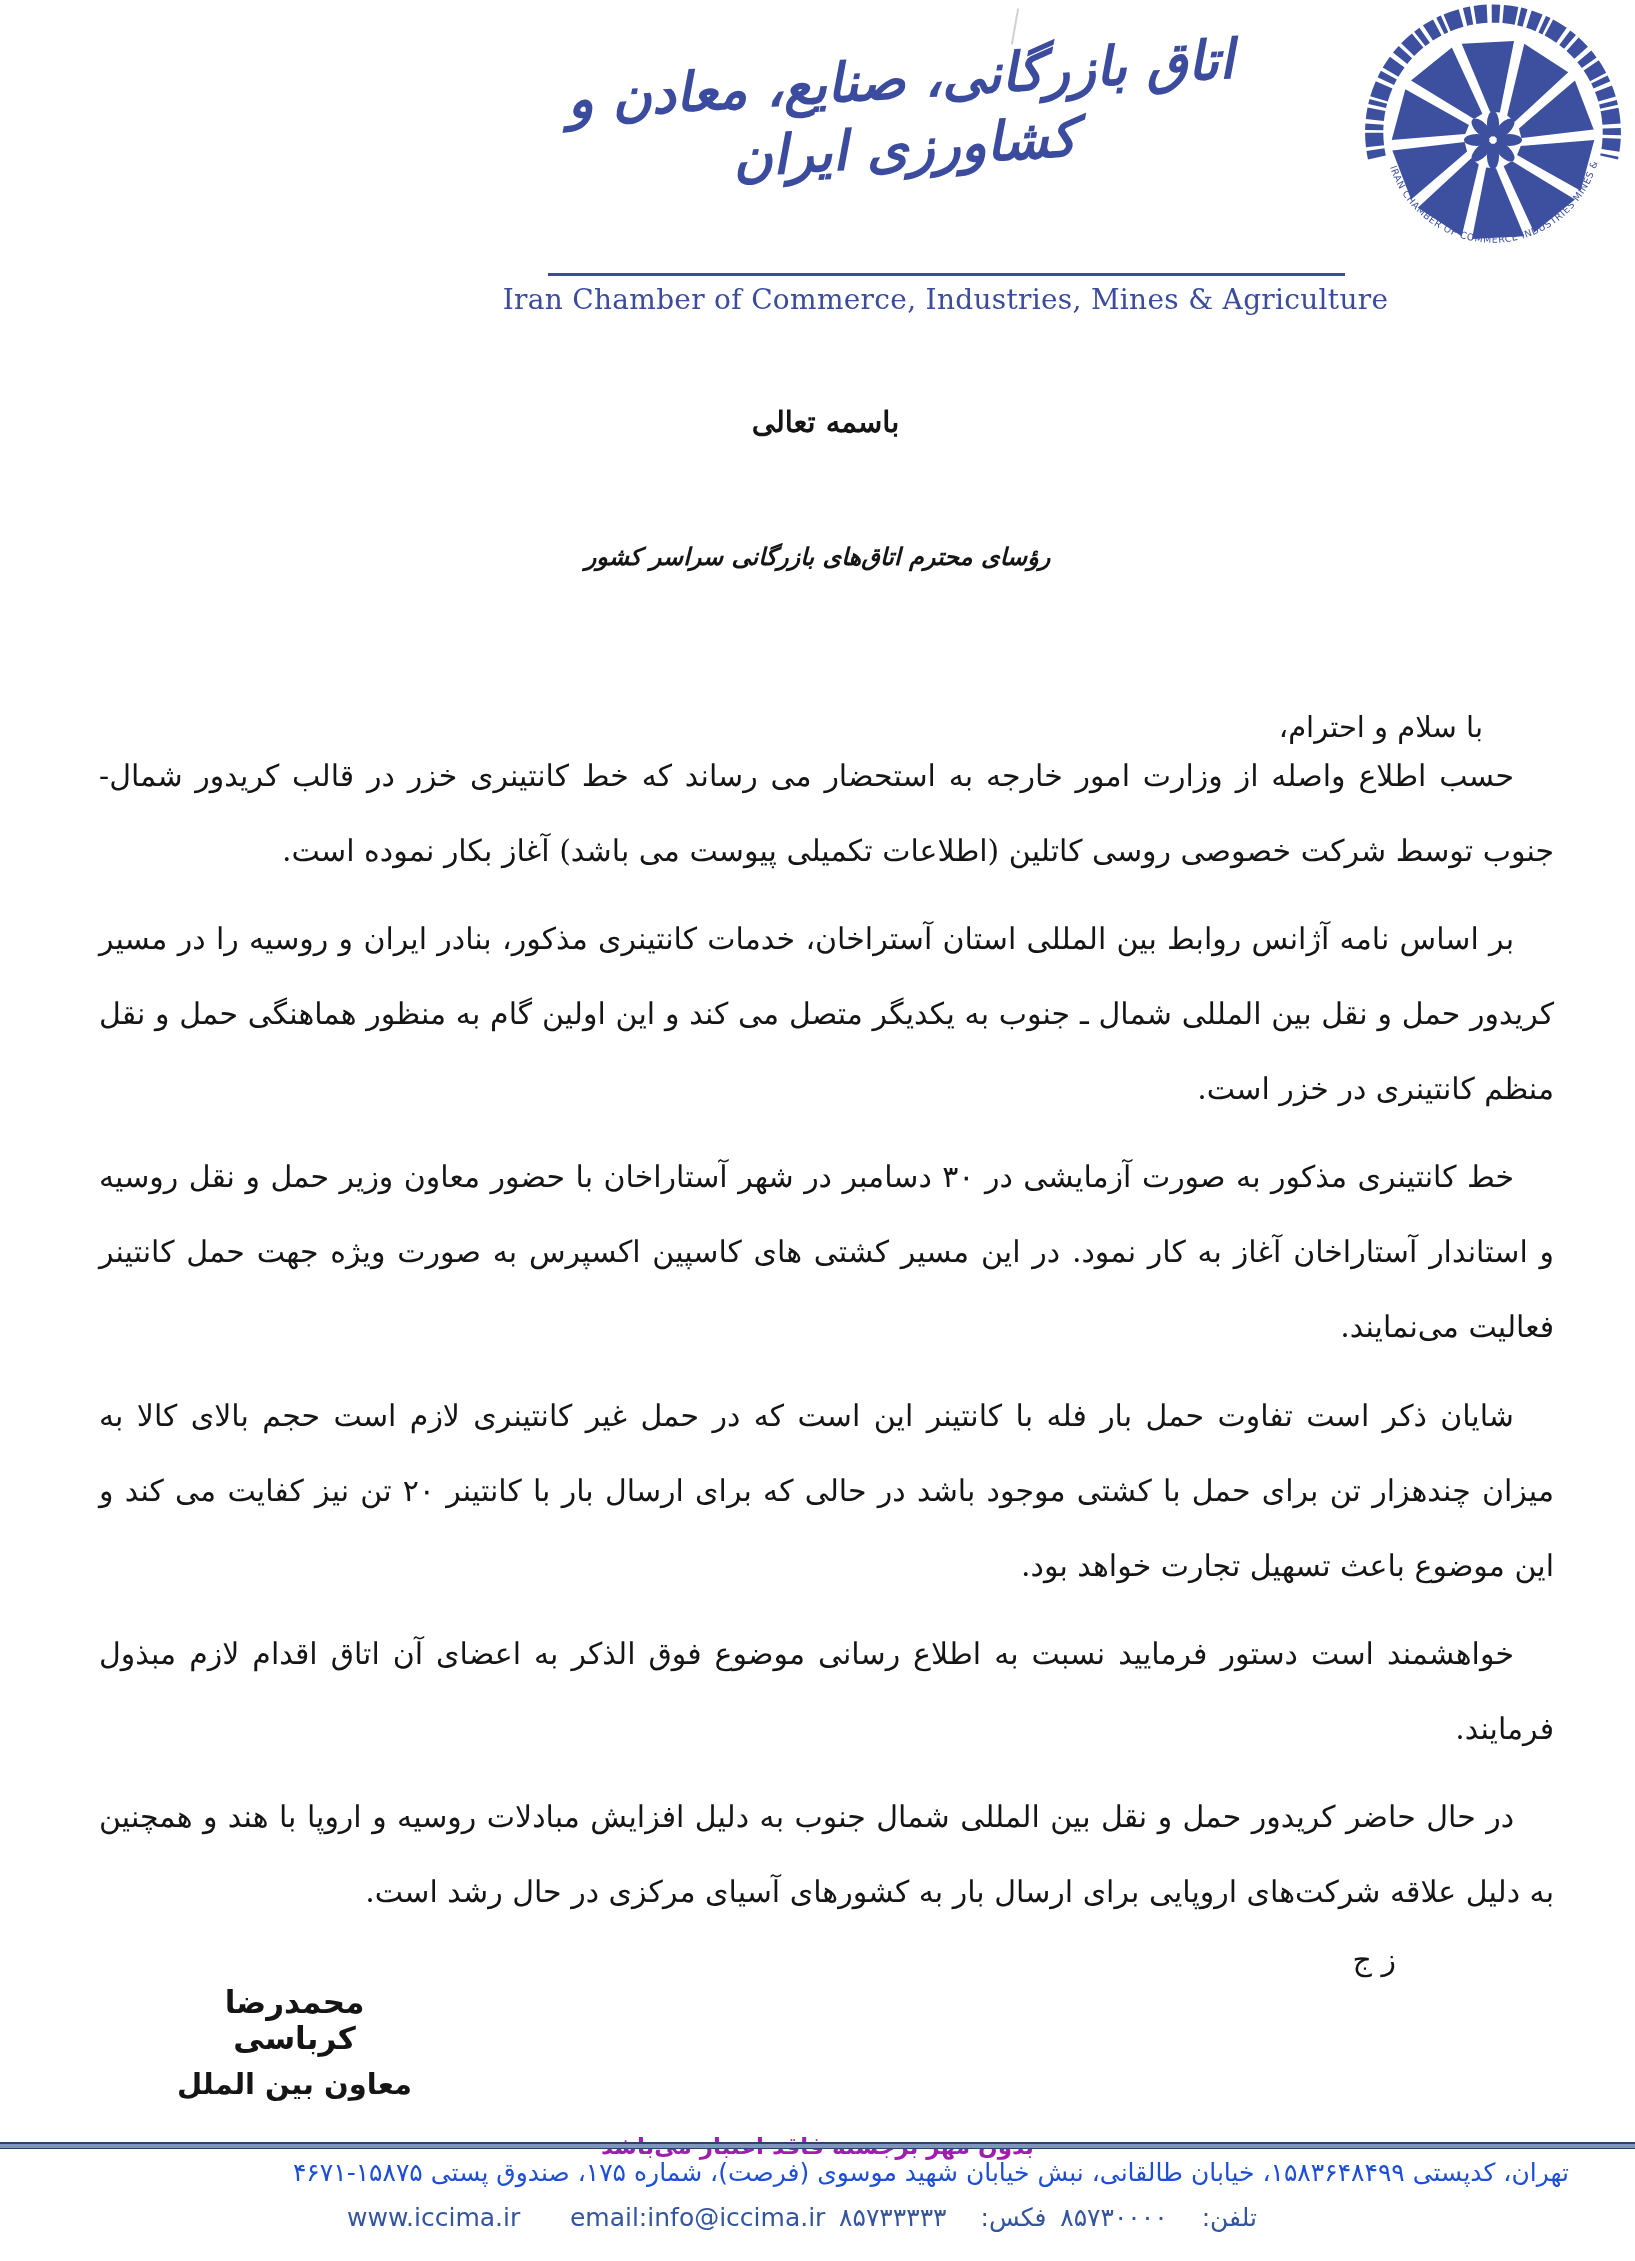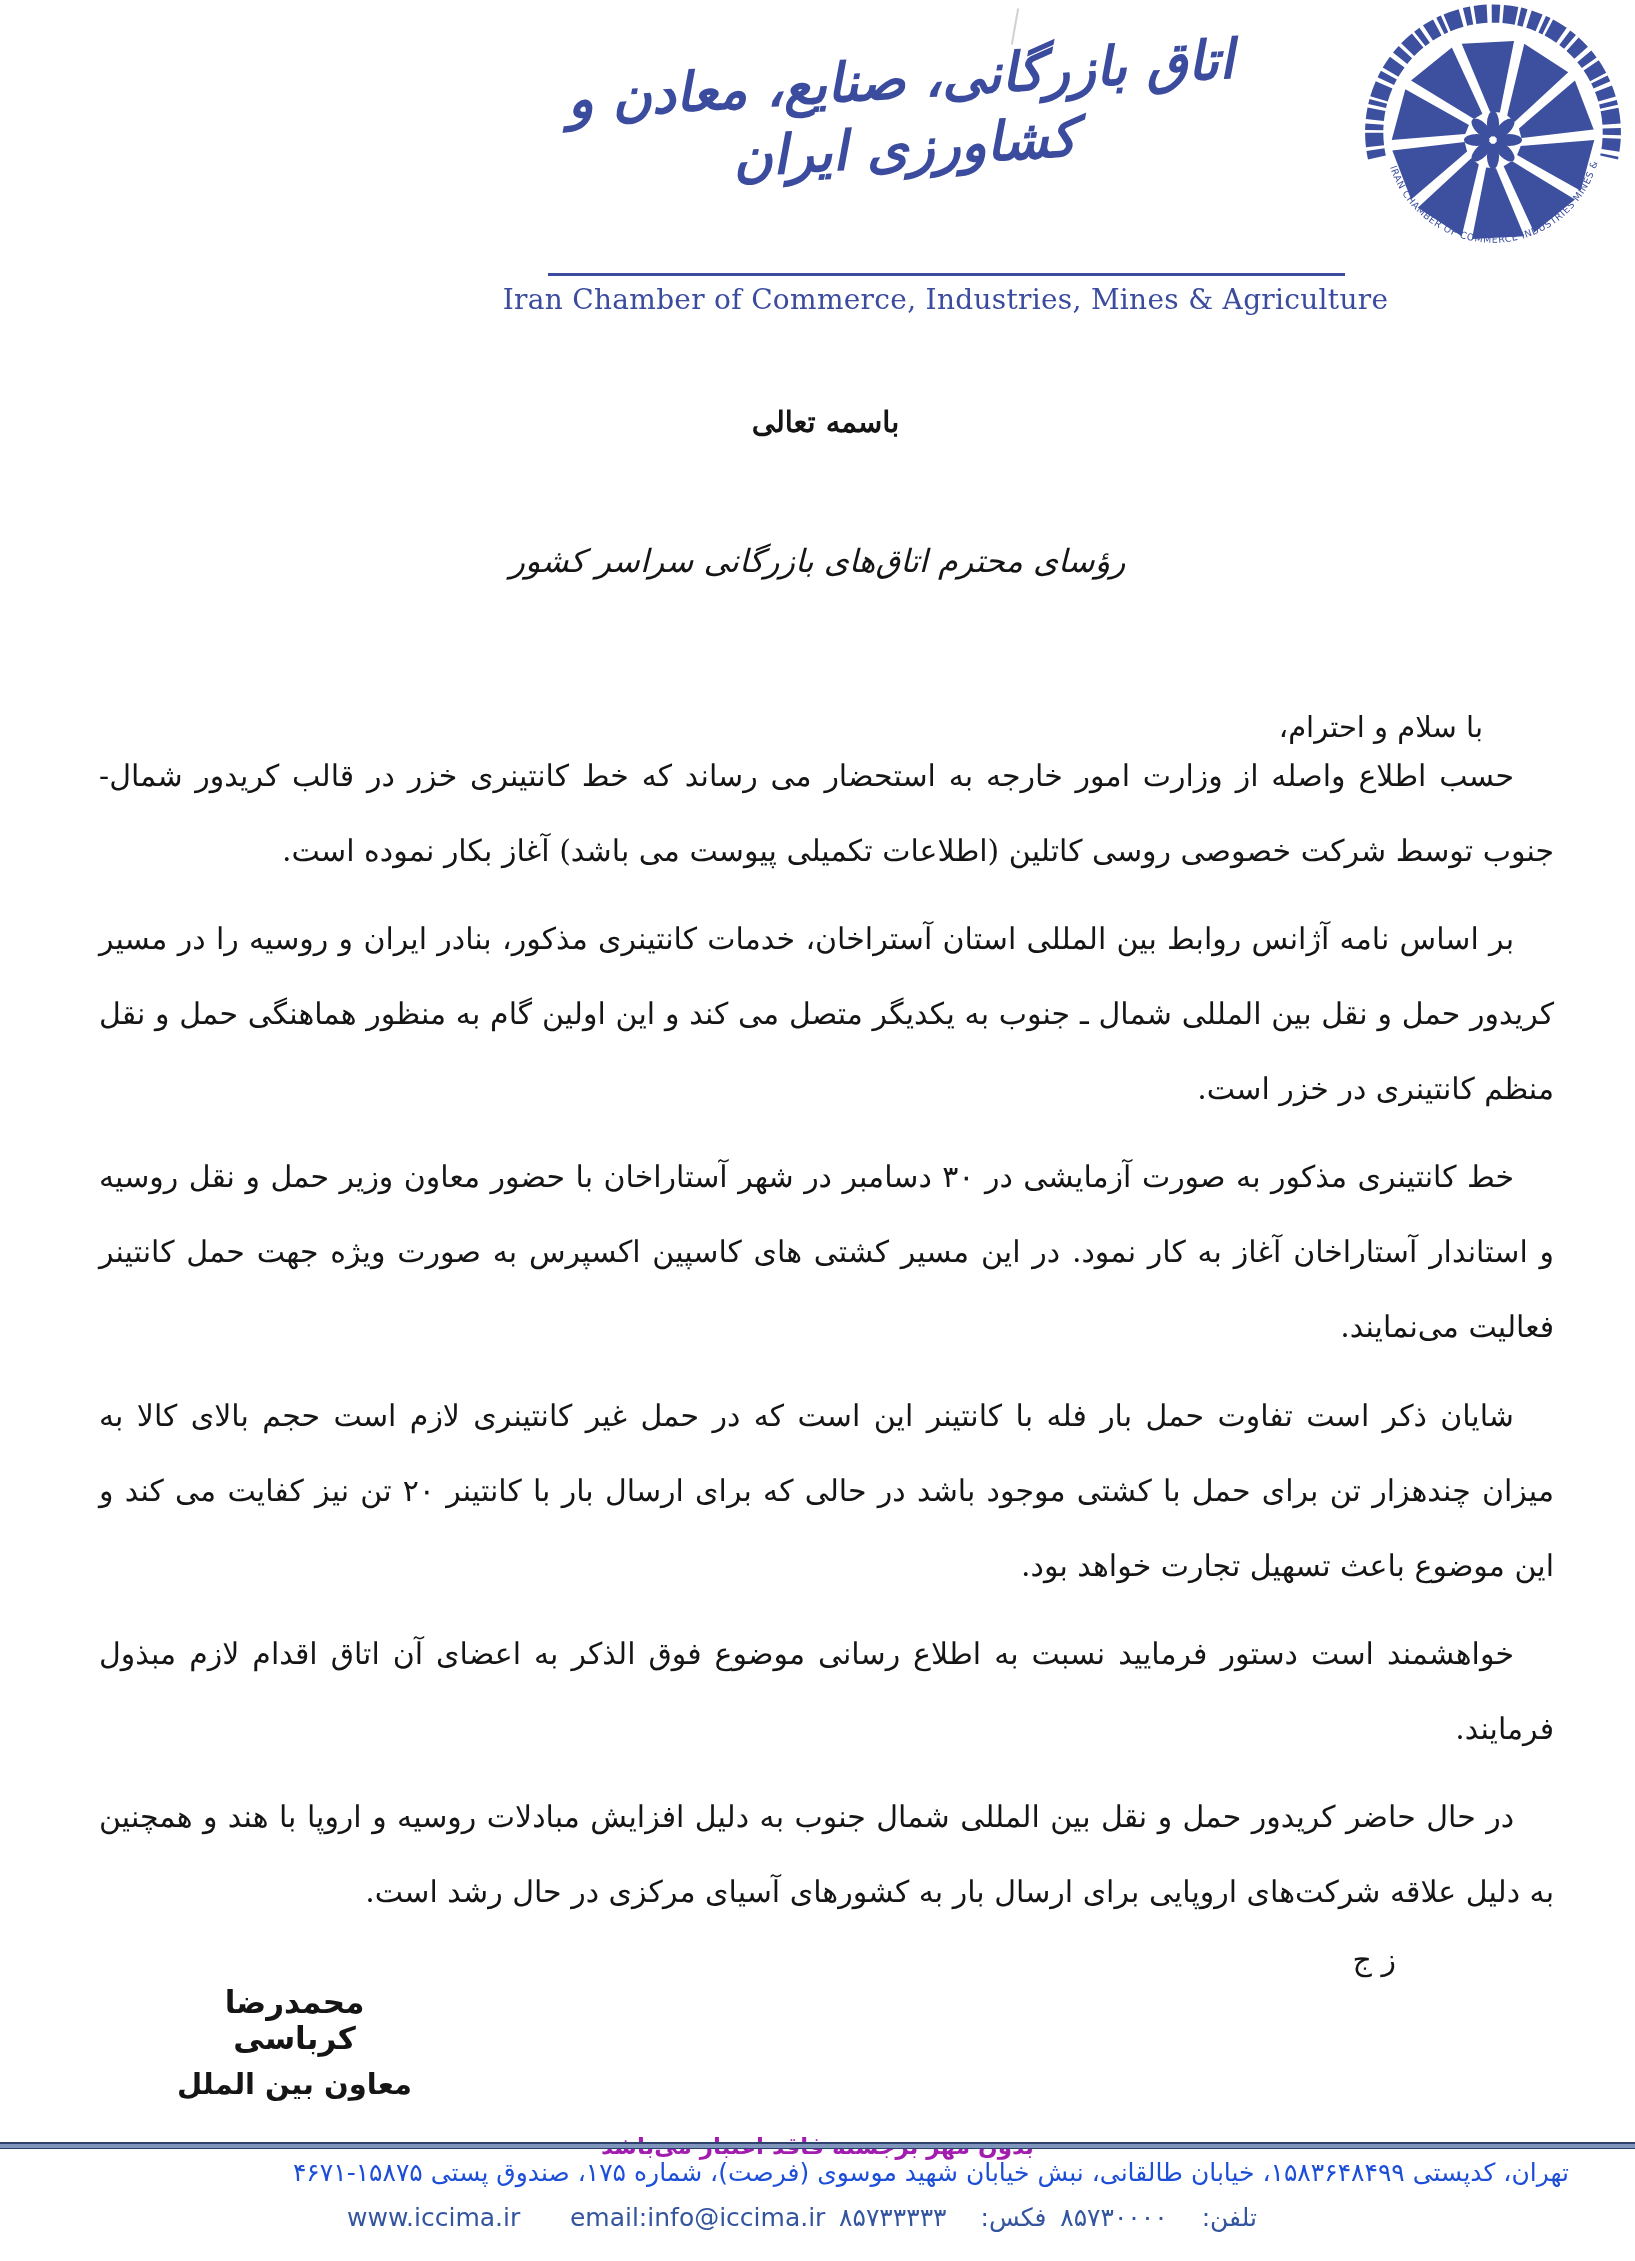--- a/index.html
+++ b/index.html
@@ -34,21 +34,21 @@
     font-size:28px;color:#3b4b9d;letter-spacing:0.3px;
   }
   .logo{position:absolute;top:2.6px;left:1358px;width:270px;height:274px;}
   
   .bismillah{
     position:absolute;top:405px;left:0;width:100%;
     text-align:center;font-size:29px;font-weight:600;direction:rtl;padding-left:8px;
   }
   .addressee{
     position:absolute;top:542px;left:0;width:100%;
-    text-align:center;font-size:32px;font-weight:normal;font-style:italic;direction:rtl;
+    text-align:center;font-size:24px;font-weight:bold;font-style:italic;direction:rtl;
   }
   .salutation{
     position:absolute;top:710px;right:152px;
     font-size:29px;direction:rtl;
   }
   .body-text{
     position:absolute;top:738px;right:81px;left:99px;
     direction:rtl;text-align:justify;
     font-size:30px;line-height:75px;
   }

